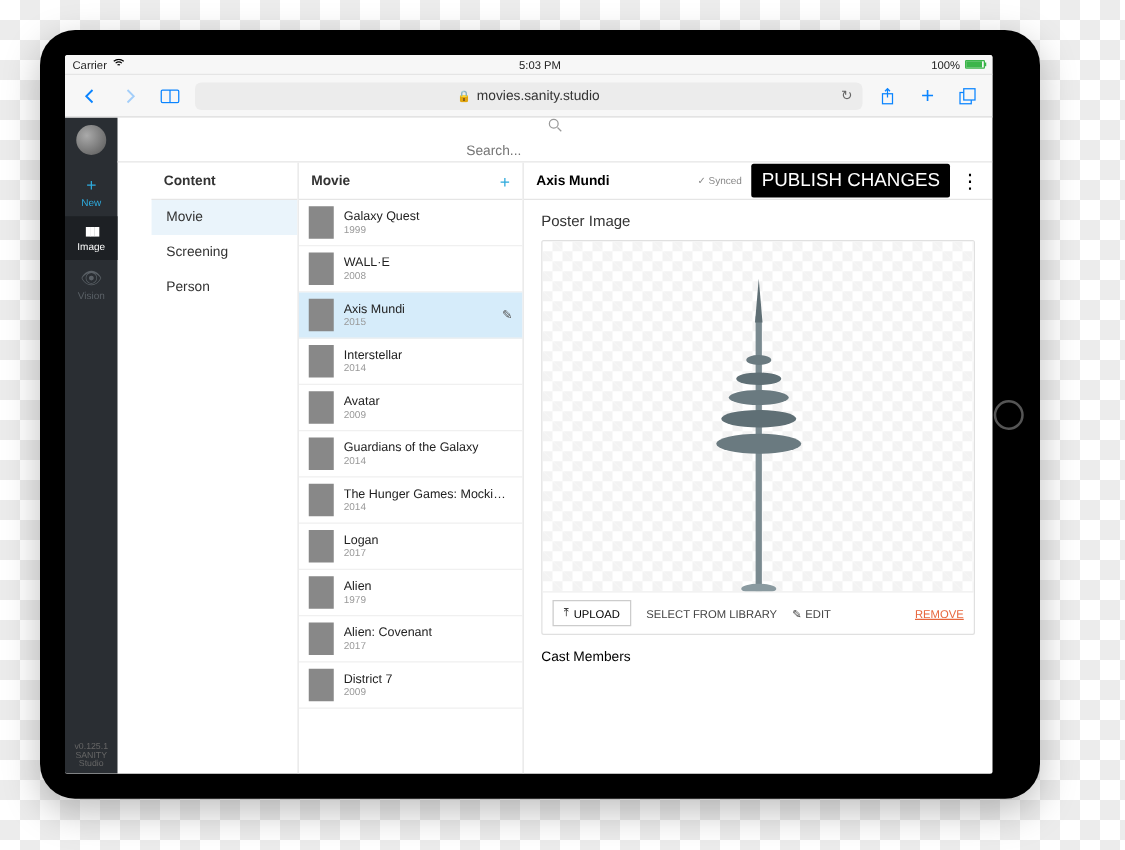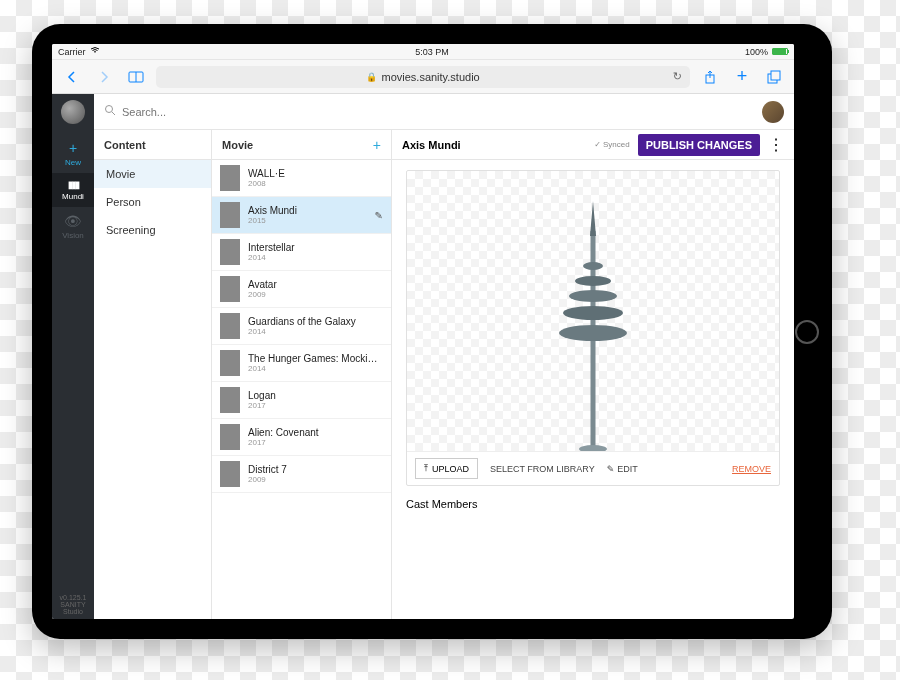--- a/index.html
+++ b/index.html
@@ -41,26 +41,26 @@
   .sf-url .reload{position:absolute;right:8px;color:#666;}
   
   .app { flex:1; display:flex; overflow:hidden; }
   .rail { width:42px; background:#2a2e33; display:flex; flex-direction:column; align-items:center; padding-top:6px; color:#9aa0a6; font-size:8px;}
   .rail .logo{width:24px;height:24px;border-radius:50%;background:radial-gradient(circle at 35% 35%,#aaa,#555);margin-bottom:10px;}
   .rail .ritem{width:42px;padding:6px 0;text-align:center;}
   .rail .ritem.active{background:#1d2024;color:#fff;}
   .rail .ritem.new{color:#2eaadc;}
   .rail .ricon{font-size:14px;display:block;margin-bottom:2px;}
   .rail .footer{margin-top:auto;font-size:7px;color:#666;padding:4px 0;text-align:center;}
-  .topbar { height:36px; border-bottom:1px solid #e5e5e5; display:flex; align-items:center; padding:0 10px; gap:6px;}
+  .topbar { height:36px; border-bottom:1px solid #e5e5e5; display:flex; align-items:center; padding:0 10px; gap:6px;flex-direction:column;}
   .topbar .mag{color:#999;font-size:12px;}
   .topbar input{border:none;outline:none;font-size:11px;flex:1;}
   .topbar .avatar{width:22px;height:22px;border-radius:50%;background:linear-gradient(135deg,#8b6f47,#5a4530);}
   .main { flex:1; display:flex; flex-direction:column; }
-  .columns { flex:1; display:flex; overflow:hidden; }
+  .columns { flex:1; display:flex; overflow:hidden;padding-left:27px; }
   .col { border-right:1px solid #e5e5e5; display:flex; flex-direction:column; overflow:hidden;}
   .col:last-child{border-right:none;}
   .col1{width:118px;} .col2{width:180px;} .col3{flex:1;}
   .colhead{height:30px;display:flex;align-items:center;justify-content:space-between;padding:0 10px;border-bottom:1px solid #e5e5e5;font-size:11px;font-weight:600;color:#333;}
   .colhead .plus{color:#2eaadc;font-size:14px;font-weight:400;}
   .list{flex:1;overflow:auto;}
   .citem{padding:8px 12px;font-size:11px;color:#333;cursor:pointer;}
   .citem.sel{background:#eaf4fb;}
   .mitem{display:flex;gap:8px;padding:5px 8px;align-items:center;border-bottom:1px solid #f0f0f0;cursor:pointer;position:relative;}
   .mitem.sel{background:#d6ecfa;}
@@ -70,21 +70,21 @@
   .th6{background:linear-gradient(#333,#000);} .th7{background:linear-gradient(#2a1a0a,#6a3a1a);} .th8{background:linear-gradient(#0a0a0a,#3a1a1a);}
   .th9{background:linear-gradient(#2a3a2a,#050a05);} .th10{background:linear-gradient(#0a0a0a,#1a2a1a);} .th11{background:linear-gradient(#444,#111);}
   .minfo{display:flex;flex-direction:column;overflow:hidden;}
   .mtitle{font-size:10px;color:#222;white-space:nowrap;overflow:hidden;text-overflow:ellipsis;}
   .myear{font-size:8px;color:#999;}
   .mitem .pencil{position:absolute;right:8px;font-size:10px;color:#555;}
   
   .edhead{height:30px;display:flex;align-items:center;padding:0 10px;border-bottom:1px solid #e5e5e5;gap:8px;}
   .edtitle{font-size:11px;font-weight:600;flex:1;}
   .edsync{font-size:8px;color:#888;display:flex;align-items:center;gap:2px;}
-  .edpub{background:#4c1d95;color:#fff;border:none;font-size:11px;font-weight:700;padding:5px 8px;border-radius:2px;cursor:pointer;}
+  .edpub{background:#000000;color:#fff;border:none;font-size:15px;font-weight:400;padding:5px 8px;border-radius:2px;cursor:pointer;}
   .edbody{flex:1;overflow:auto;padding:10px 14px;}
   .fieldlbl{font-size:12px;color:#333;margin-bottom:8px;}
   .poster{border:1px solid #e0e0e0;border-radius:2px;}
   .poster-img{height:280px;display:flex;align-items:flex-end;justify-content:center;
     background-image:
       linear-gradient(45deg,#f3f3f3 25%,transparent 25%,transparent 75%,#f3f3f3 75%),
       linear-gradient(45deg,#f3f3f3 25%,transparent 25%,transparent 75%,#f3f3f3 75%);
     background-size:16px 16px;background-position:0 0,8px 8px;}
   .poster-bar{display:flex;align-items:center;gap:12px;padding:6px 8px;border-top:1px solid #eee;font-size:9px;}
   .pbtn{border:1px solid #ccc;background:#fff;padding:4px 8px;font-size:9px;cursor:pointer;display:flex;align-items:center;gap:4px;}
@@ -155,21 +155,21 @@
 
       <div class="app">
         <div class="rail">
           <div class="logo"></div>
           <div class="ritem new">
             <span class="ricon">+</span>
             <span>New</span>
           </div>
           <div class="ritem active">
             <span class="ricon" style="letter-spacing:-2px;font-size:10px">▮▮▮</span>
-            <span>Mundi</span>
+            <span>Image</span>
           </div>
           <div class="ritem" style="color:#5a6066">
             <span class="ricon">👁</span>
             <span>Vision</span>
           </div>
           <div class="footer">
             <div>v0.125.1</div>
             <div>SANITY Studio</div>
           </div>
         </div>
@@ -187,32 +187,39 @@
           </div>
 
           <div class="columns">
 
             <div class="col col1">
               <div class="colhead">
                 <span>Content</span>
               </div>
               <div class="list" id="content-list">
                   <div class="citem sel">Movie</div>
+                  <div class="citem">Screening</div>
                   <div class="citem">Person</div>
-                  <div class="citem">Screening</div>
                 </div>
             </div>
 
             <div class="col col2">
               <div class="colhead">
                 <span>Movie</span>
                 <span class="plus">+</span>
               </div>
               <div class="list" id="movie-list">
                   <div class="mitem">
+                    <div class="thumb th0"></div>
+                    <div class="minfo">
+                      <span class="mtitle">Galaxy Quest</span>
+                      <span class="myear">1999</span>
+                    </div>
+                  </div>
+                  <div class="mitem">
                     <div class="thumb th1"></div>
                     <div class="minfo">
                       <span class="mtitle">WALL·E</span>
                       <span class="myear">2008</span>
                     </div>
                   </div>
                   <div class="mitem sel">
                     <div class="thumb th2"></div>
                     <div class="minfo">
                       <span class="mtitle">Axis Mundi</span>
@@ -246,20 +253,27 @@
                     <div class="minfo">
                       <span class="mtitle">The Hunger Games: Mockin…</span>
                       <span class="myear">2014</span>
                     </div>
                   </div>
                   <div class="mitem">
                     <div class="thumb th7"></div>
                     <div class="minfo">
                       <span class="mtitle">Logan</span>
                       <span class="myear">2017</span>
+                    </div>
+                  </div>
+                  <div class="mitem">
+                    <div class="thumb th9"></div>
+                    <div class="minfo">
+                      <span class="mtitle">Alien</span>
+                      <span class="myear">1979</span>
                     </div>
                   </div>
                   <div class="mitem">
                     <div class="thumb th10"></div>
                     <div class="minfo">
                       <span class="mtitle">Alien: Covenant</span>
                       <span class="myear">2017</span>
                     </div>
                   </div>
                   <div class="mitem">
@@ -276,20 +290,21 @@
               <div class="edhead">
                 <span class="edtitle">Axis Mundi</span>
                 <span class="edsync">
                   <span>✓</span>
                   <span>Synced</span>
                 </span>
                 <button class="edpub">PUBLISH CHANGES</button>
                 <span class="dots">⋮</span>
               </div>
               <div class="edbody">
+                <div class="fieldlbl">Poster Image</div>
                 <div class="poster">
                   <div class="poster-img">
                     <svg width="120" height="260" viewBox="0 0 120 260">
                       <line x1="60" y1="40" x2="60" y2="260" stroke="#7a8a90" stroke-width="5"></line>
                       <ellipse cx="60" cy="90" rx="18" ry="5" fill="#5f6f75"></ellipse>
                       <ellipse cx="60" cy="105" rx="24" ry="6" fill="#6a7a80"></ellipse>
                       <ellipse cx="60" cy="122" rx="30" ry="7" fill="#5f6f75"></ellipse>
                       <ellipse cx="60" cy="142" rx="34" ry="8" fill="#6a7a80"></ellipse>
                       <ellipse cx="60" cy="75" rx="10" ry="4" fill="#6a7a80"></ellipse>
                       <polygon points="60,10 57,45 63,45" fill="#5f6f75"></polygon>

